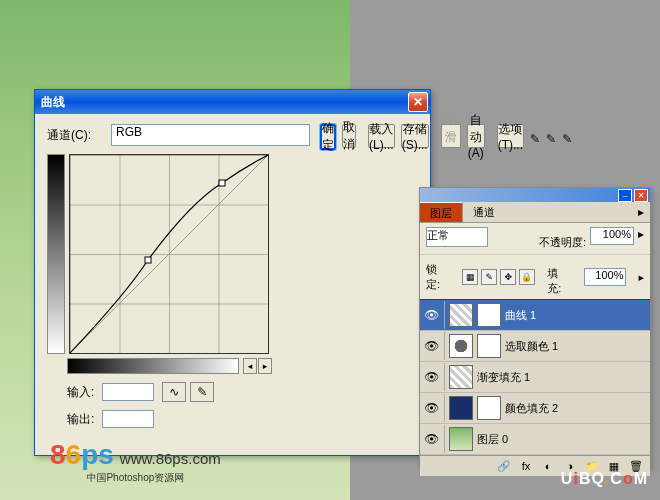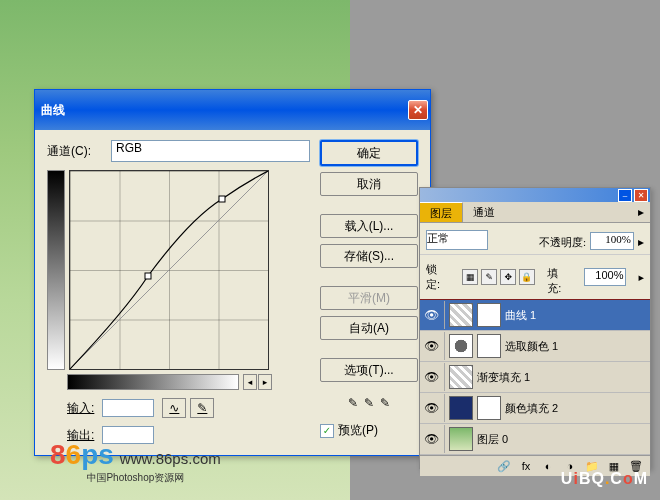--- a/index.html
+++ b/index.html
@@ -24,21 +24,21 @@
   position: absolute;
   left: 34px;
   top: 89px;
   width: 395px;
   height: 365px;
   background: #ece9d8;
   border: 1px solid #0054e3;
   box-shadow: 2px 2px 6px rgba(0,0,0,0.3);
 }
 .titlebar {
-  height: 40px;
+  height: 24px;
   background: linear-gradient(180deg, #3c7fdb 0%, #0054e3 50%, #3c7fdb 100%);
   display: flex;
   align-items: center;
   padding: 0 2px 0 6px;
   color: #fff;
   font-weight: bold;
 }
 .titlebar-text { flex: 1; }
 .close-btn {
   width: 18px;
@@ -130,21 +130,20 @@
   align-items: center;
   justify-content: center;
   cursor: pointer;
 }
 .io-row {
   display: flex;
   align-items: center;
   gap: 8px;
   margin-top: 8px;
   margin-left: 20px;
-  text-decoration: underline;
 }
 .io-row label { font-size: 12px; }
 .io-input {
   width: 50px;
   height: 16px;
   border: 1px solid #7f9db9;
   background: #fff;
 }
 .tool-btns {
   display: flex;
@@ -156,22 +155,23 @@
   border: 1px solid #888;
   background: #ece9d8;
   display: flex;
   align-items: center;
   justify-content: center;
   cursor: pointer;
 }
 .right-col {
   width: 98px;
   display: flex;
-  flex-direction: column;
+  flex-direction: row;
   gap: 6px;
+  text-align: center;
 }
 .ps-btn {
   height: 22px;
   background: #ece9d8;
   border: 1px solid #888;
   border-radius: 2px;
   display: flex;
   align-items: center;
   justify-content: center;
   cursor: pointer;
@@ -256,36 +256,35 @@
   background: #ddd8c8;
   border-bottom: 1px solid #999;
   height: 20px;
 }
 .panel-tab {
   padding: 3px 10px;
   font-size: 11px;
   cursor: pointer;
 }
 .panel-tab.active {
-  background: #eab308;
+  background: #c2410c;
   border-right: 1px solid #999;
   border-top: 1px solid #fff;
 }
 .panel-arrow {
   margin-left: auto;
   padding: 3px 6px;
   cursor: pointer;
 }
 .blend-row {
   display: flex;
-  align-items: flex-end;
+  align-items: flex-start;
   padding: 4px 6px;
   gap: 4px;
   border-bottom: 1px solid #ccc;
-  font-family: Liberation Serif, serif;
 }
 .blend-select {
   width: 60px;
   height: 18px;
   border: 1px solid #7f9db9;
   background: #fff;
   font-size: 11px;
 }
 .opacity-label { font-size: 11px; margin-left: auto; margin-top: 8px; }
 .opacity-input {

